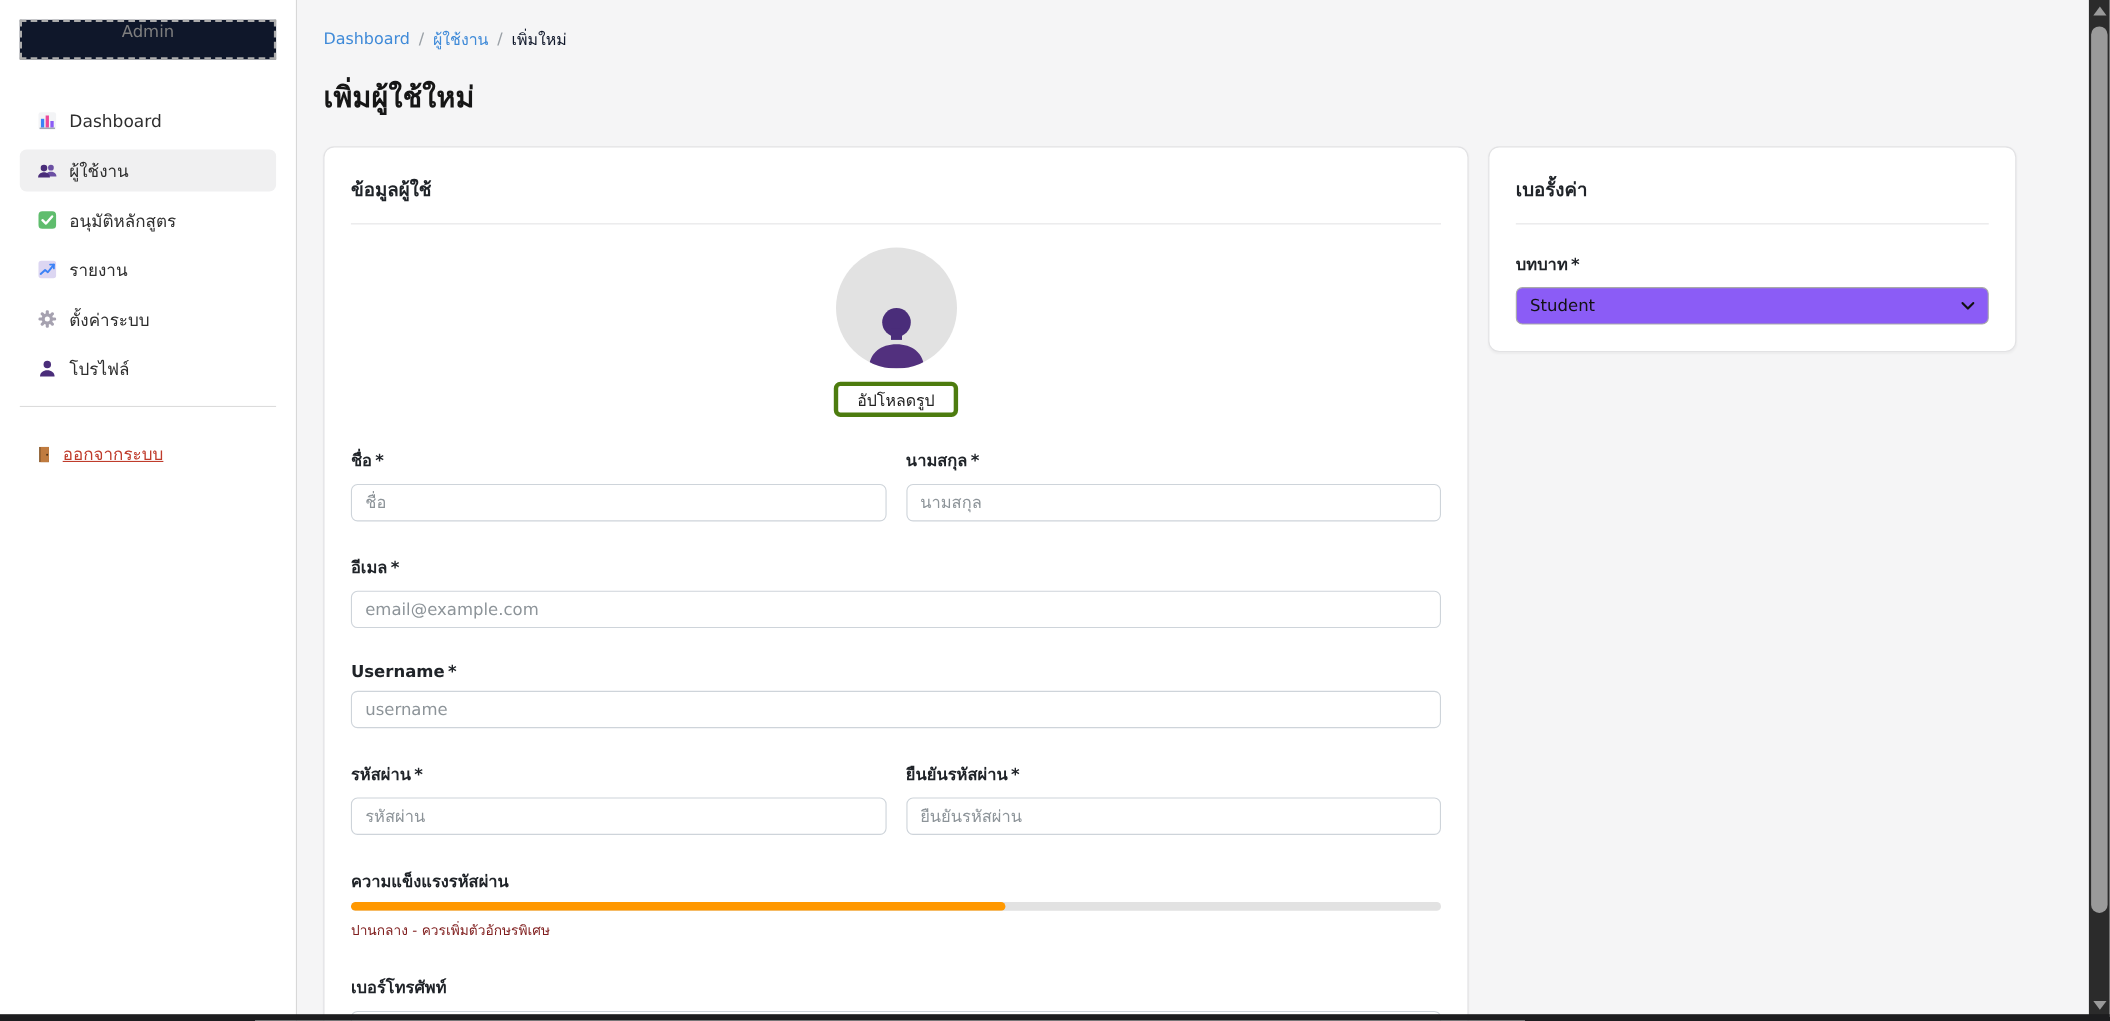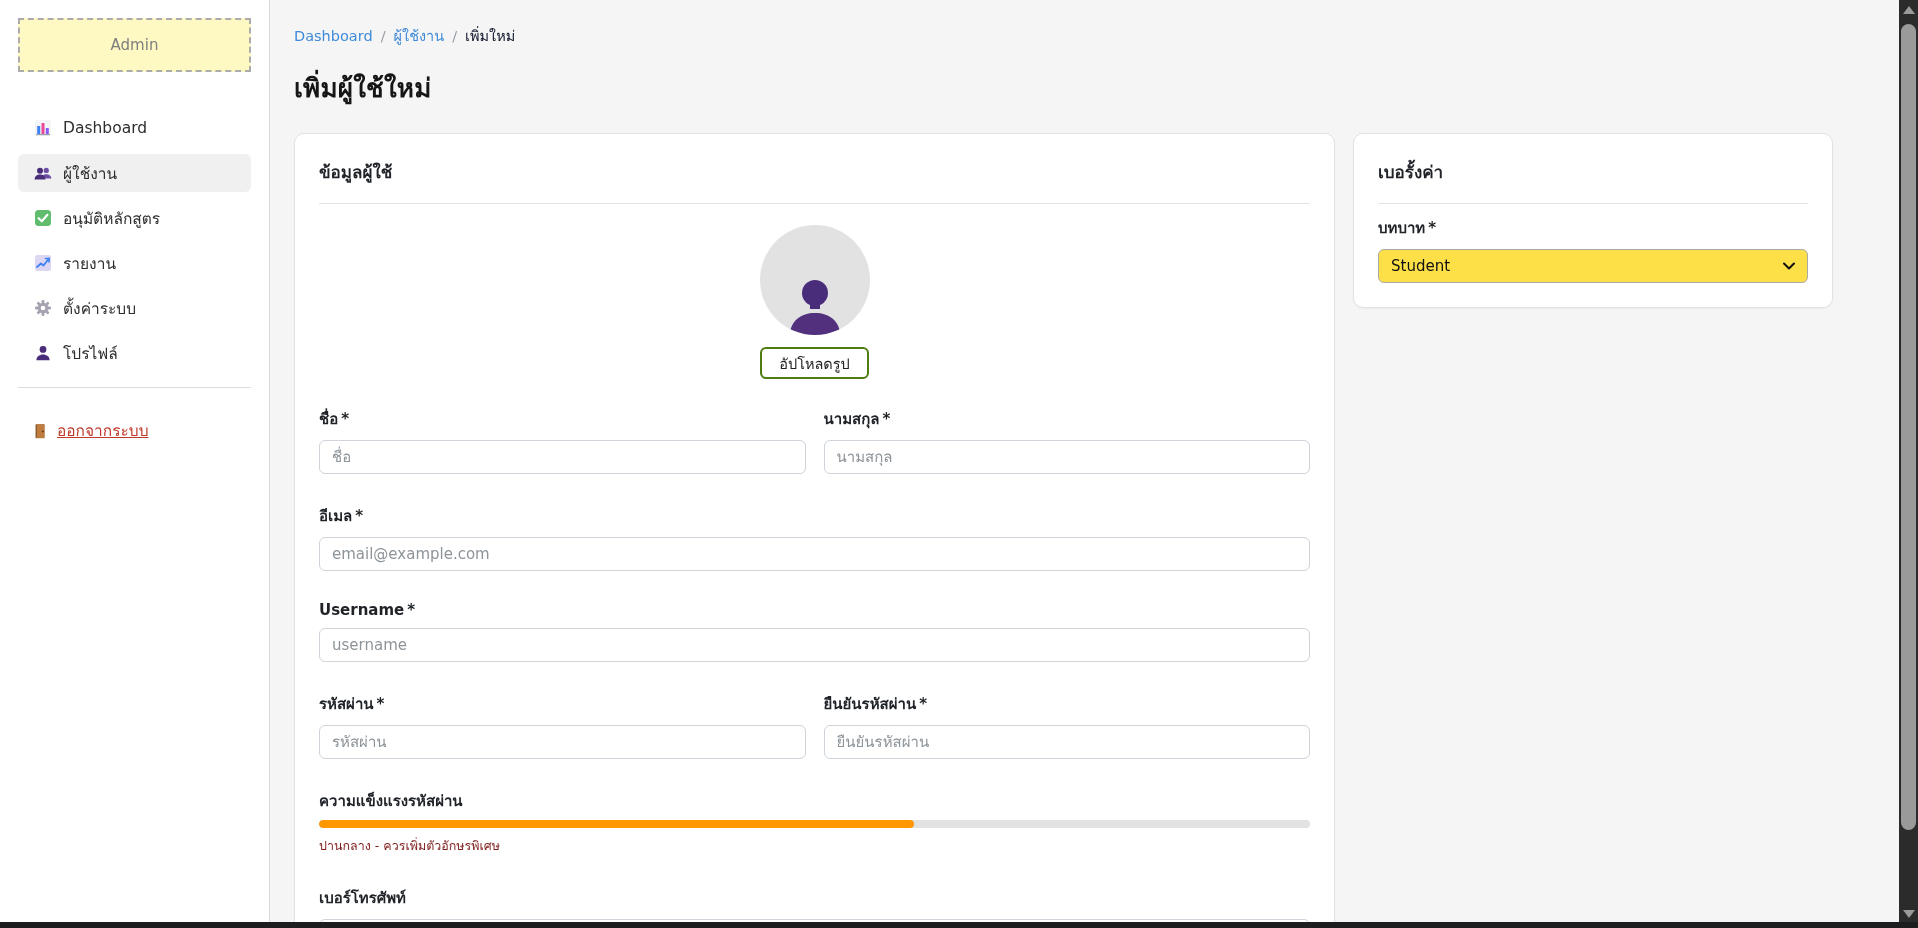--- a/index.html
+++ b/index.html
@@ -12,22 +12,22 @@
   }
   .app { display: flex; width: 1899px; height: 928px; }
 
   
   .sidebar {
     width: 270px; min-width: 270px; height: 100%;
     background: #ffffff; border-right: 1px solid #d8d8d8;
     padding: 18px 18px 0 18px;
   }
   .logo-box {
-    height: 54px; background: #fef9c3; border: 2px dashed #ababab;
-    display: flex; align-items: center; justify-content: center;
+    height: 36px; background: #0f172a; border: 2px dashed #ababab;
+    display: flex; justify-content: center;
     color: #7e7e7e; font-size: 15px;
   }
   .nav { margin-top: 37px; }
   .nav-item {
     display: flex; align-items: center; gap: 11px;
     height: 38px; padding: 0 16px; margin-bottom: 7px;
     border-radius: 6px; font-size: 15.5px; color: #2e2e2e; cursor: pointer;
   }
   .nav-item.active { background: #f0f0f1; }
   .nav-icon { width: 18px; height: 18px; display: inline-flex; flex: 0 0 18px; }
@@ -60,21 +60,21 @@
   
   .avatar-block { display: flex; flex-direction: column; align-items: center; margin-top: 21px; }
   .avatar-circle {
     width: 110px; height: 110px; border-radius: 50%;
     background: #e2e2e2; overflow: hidden;
     display: flex; align-items: flex-end; justify-content: center;
   }
   .avatar-circle svg { width: 62px; height: 58px; display: block; }
   .upload-btn {
     margin-top: 12px; height: 32px; padding: 0 17px;
-    background: #fff; border: 2px solid #4d7c0f; border-radius: 6px;
+    background: #fff; border: 4px solid #4d7c0f; border-radius: 6px;
     font-size: 14.5px; color: #222; cursor: pointer;
     font-family: inherit;
   }
 
   
   .form-area { margin-top: 28px; }
   .field-row { display: flex; gap: 18px; }
   .field-group { margin-bottom: 30px; }
   .field-group.half { flex: 1; margin-bottom: 30px; }
   .field-label { font-size: 15px; font-weight: 700; color: #1f2328; margin-bottom: 9px; display: block; }
@@ -85,24 +85,24 @@
     font-family: inherit; outline: none;
   }
   .text-input::placeholder { color: #8d9499; opacity: 1; }
 
   
   .strength-track { margin-top: 4px; width: 100%; height: 8px; background: #e2e2e2; border-radius: 4px; overflow: hidden; }
   .strength-fill { height: 100%; border-radius: 4px; background: #ff9800; width: 60%; }
   .strength-hint { margin-top: 8px; font-size: 12.5px; color: #7f1d1d; }
 
   
-  .role-group { margin-top: 12px; }
+  .role-group { margin-top: 24px; }
   .select-box {
     width: 100%; height: 34px; border: 1px solid #a9a9a9; border-radius: 6px;
-    background: #fde047; display: flex; align-items: center; justify-content: space-between;
+    background: #8b5cf6; display: flex; align-items: center; justify-content: space-between;
     padding: 0 12px; font-size: 15px; color: #111; cursor: pointer;
   }
   .select-box svg { width: 12px; height: 8px; }
 
   
   .scrollbar {
     position: absolute; top: 0; right: 0; width: 19px; height: 928px;
     background: #2b2b2b; z-index: 5;
   }
   .scroll-arrow { position: absolute; left: 0; width: 19px; height: 20px; display: flex; align-items: center; justify-content: center; cursor: pointer; }

